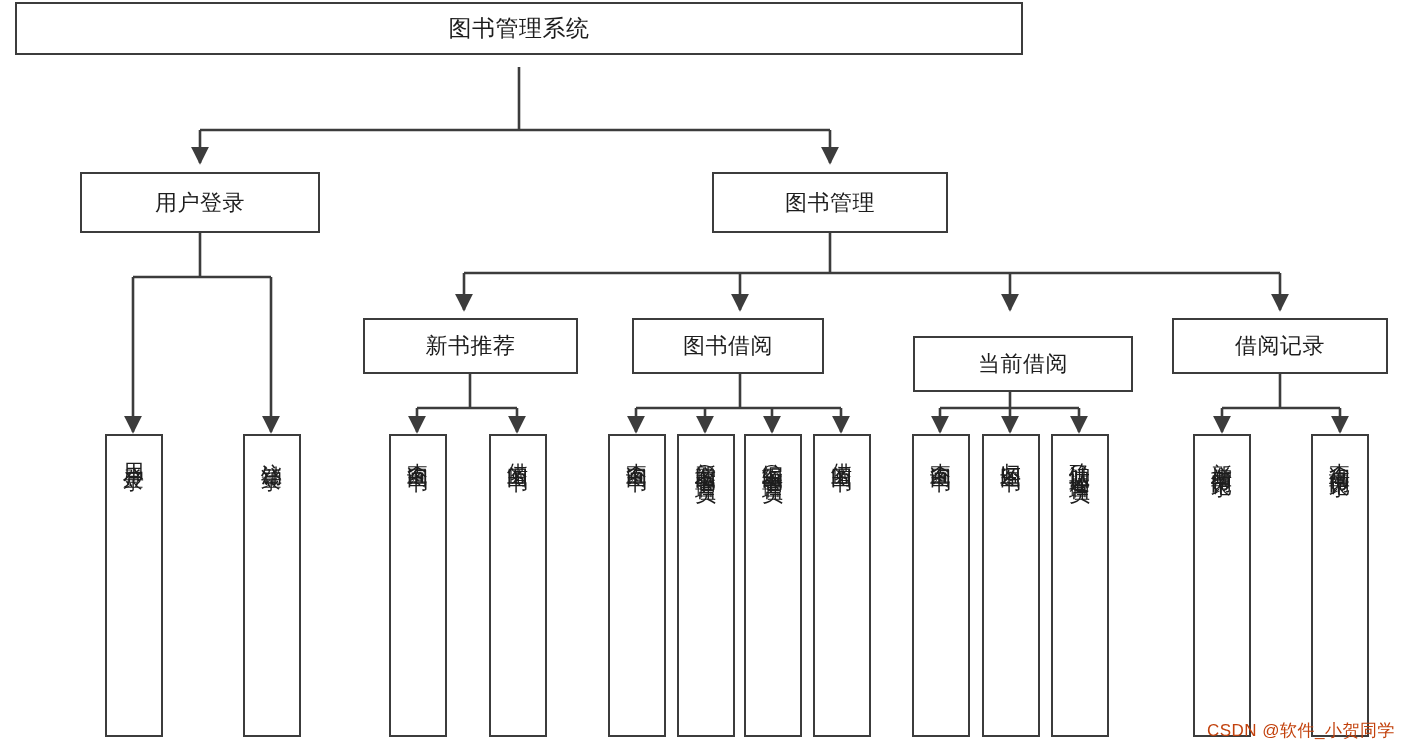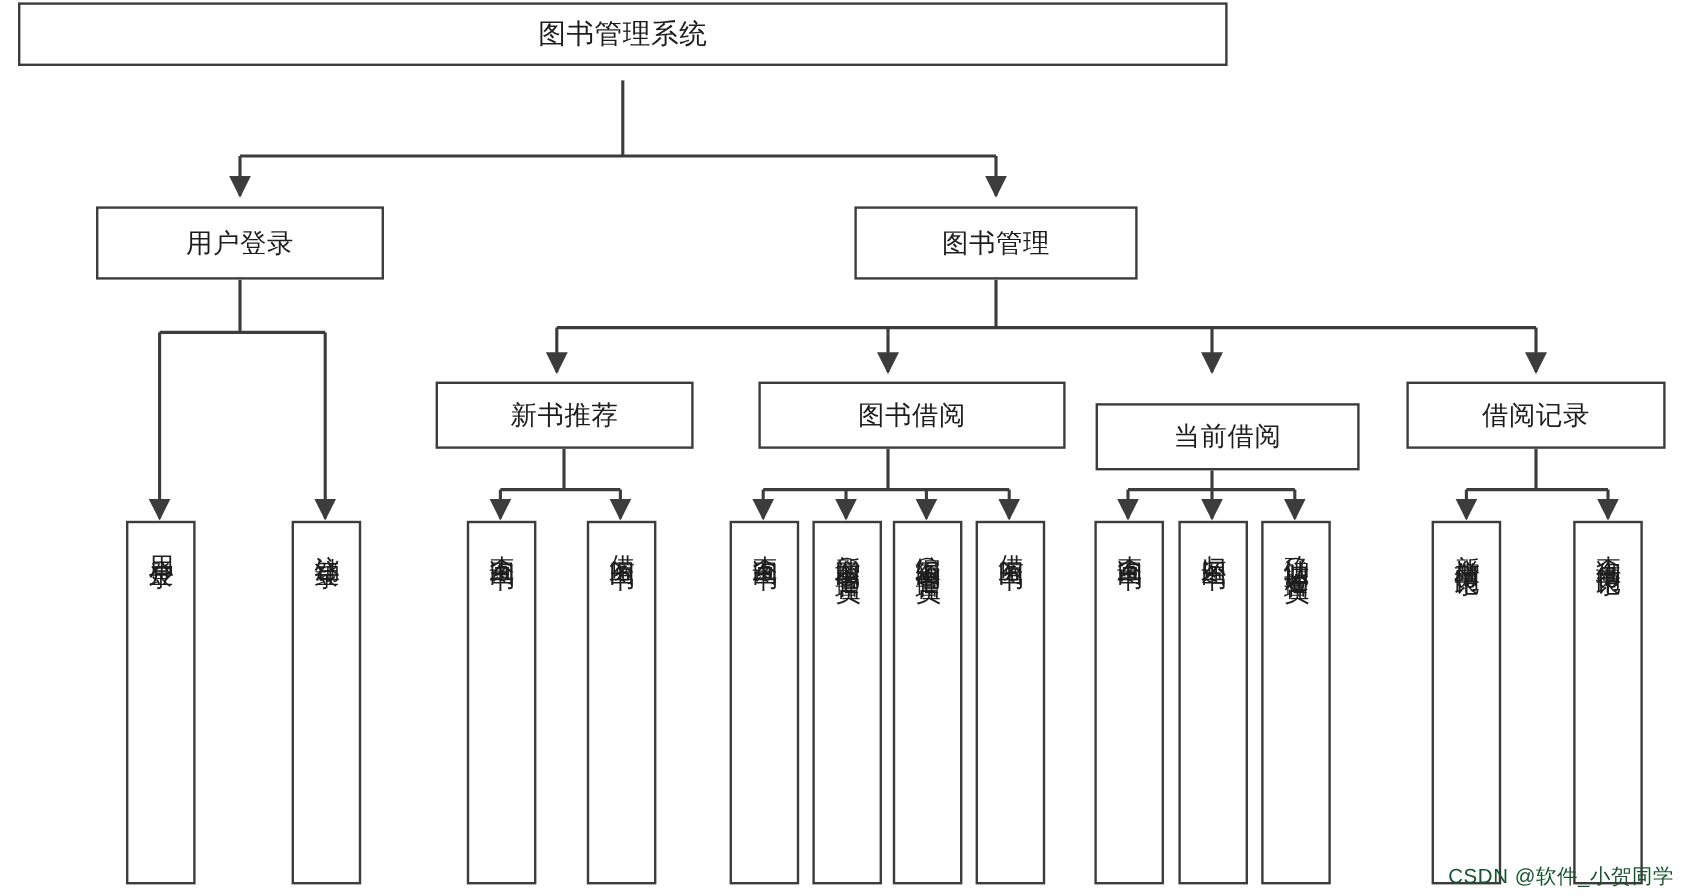--- a/index.html
+++ b/index.html
@@ -55,21 +55,21 @@
     font-size: 21px;
     letter-spacing: 3px;
     line-height: 1;
   }
   .node.root .label { font-size: 23px; }
   #watermark {
     position: absolute;
     right: 10px;
     bottom: 5px;
     font-size: 17px;
-    color: #14532d;
+    color: #c2410c;
     letter-spacing: 0.5px;
     white-space: nowrap;
   }
 </style>
 </head>
 <body>
 
 <div id="canvas">
 
   <svg id="edges" viewBox="0 0 1405 747">
@@ -129,21 +129,21 @@
   <div class="node horiz" style="left:80px; top:172px; width:240px; height:61px;">
     <span class="label">用户登录</span>
   </div>
   <div class="node horiz" style="left:712px; top:172px; width:236px; height:61px;align-items:center;">
     <span class="label">图书管理</span>
   </div>
 
   <div class="node horiz" style="left:363px; top:318px; width:215px; height:56px;align-items:center;">
     <span class="label">新书推荐</span>
   </div>
-  <div class="node horiz" style="left:632px; top:318px; width:256px; height:56px;">
+  <div class="node horiz" style="left:632px; top:318px; width:192px; height:56px;">
     <span class="label">图书借阅</span>
   </div>
   <div class="node horiz" style="left:902px; top:336px; width:220px; height:56px;margin-left:11px;">
     <span class="label">当前借阅</span>
   </div>
   <div class="node horiz" style="left:1172px; top:318px; width:216px; height:56px;">
     <span class="label">借阅记录</span>
   </div>
 
   <div class="node vert" style="left:105px; top:434px; width:58px; height:303px;">

